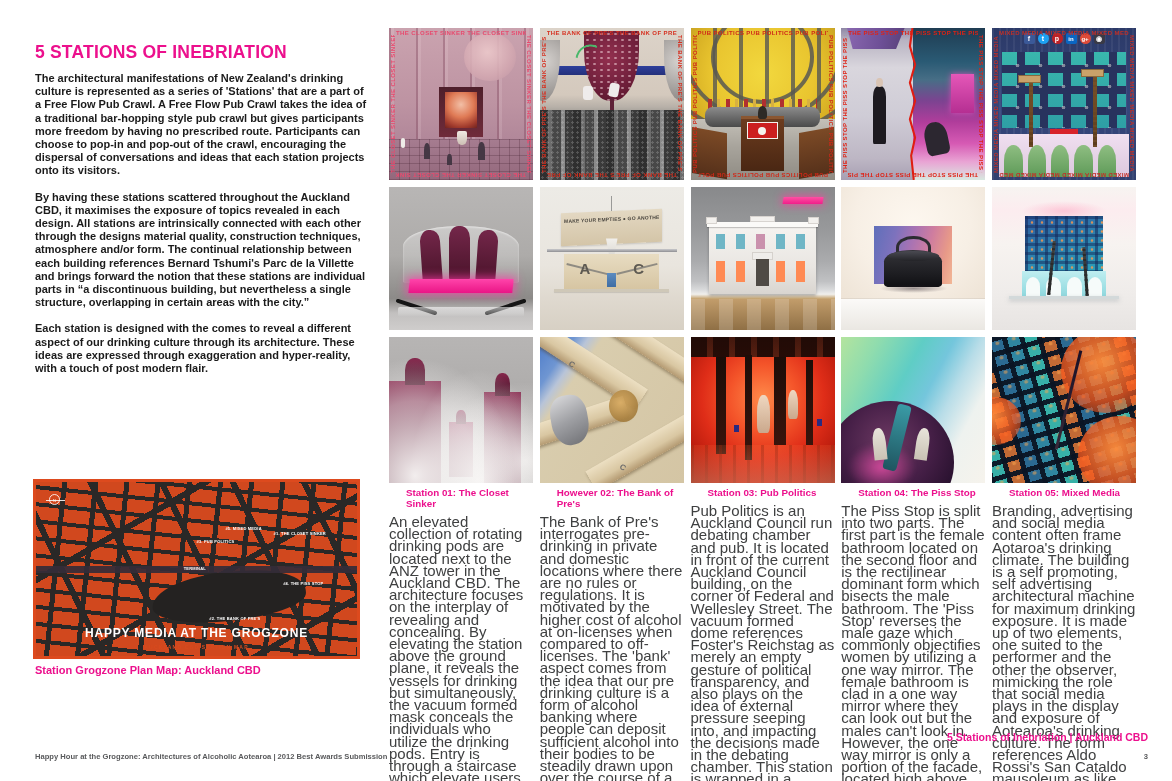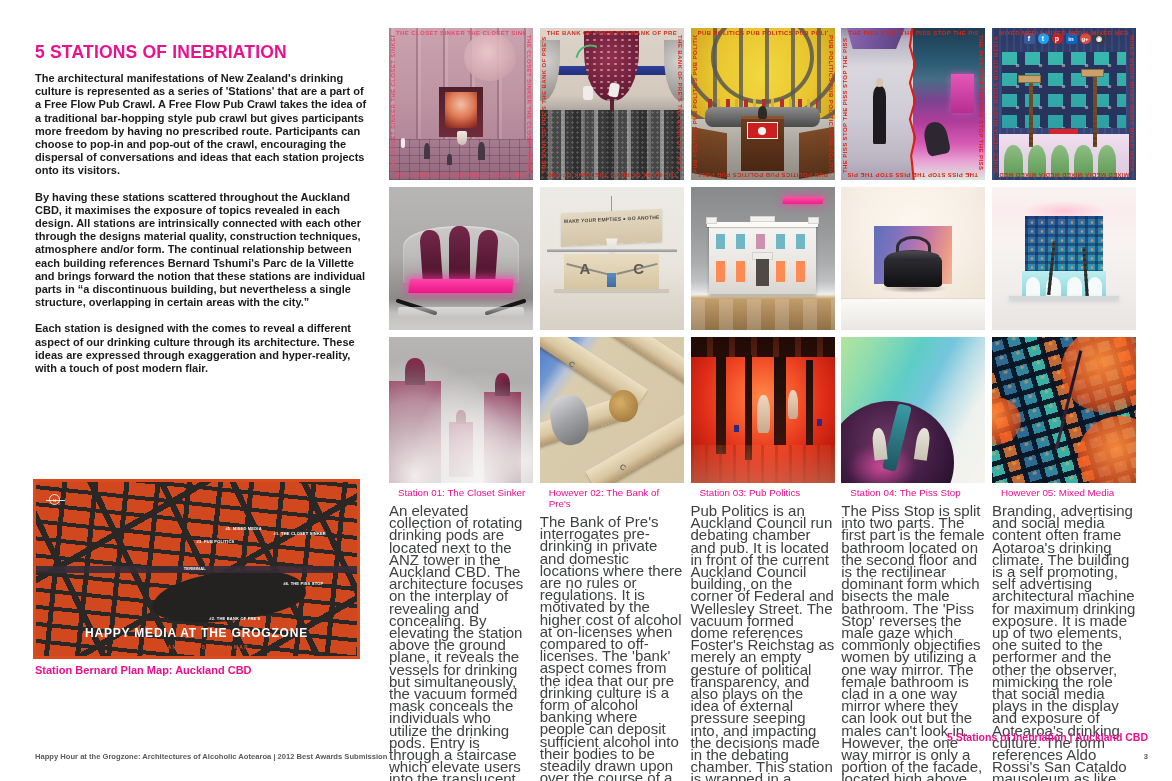--- a/index.html
+++ b/index.html
@@ -250,21 +250,21 @@
       radial-gradient(rgba(255,170,80,.5) 1.5px,transparent 2.5px) 3px 4px/17px 15px,
       repeating-linear-gradient(90deg,rgba(10,20,35,.95) 0 5px,transparent 5px 17px),
       repeating-linear-gradient(0deg,rgba(10,20,35,.95) 0 5px,transparent 5px 15px),
       repeating-linear-gradient(90deg,#2f86a0 0 17px,#37b0a8 17px 34px,#c26a35 34px 51px,#2b6a92 51px 68px)}
   .gr-orb{border-radius:50%;background:radial-gradient(circle at 45% 40%,rgba(255,140,60,.95) 0%,rgba(250,90,30,.75) 55%,rgba(250,90,30,.2) 100%)}
   .gr-needle{left:52%;top:8%;width:3px;height:70%;background:linear-gradient(#1a1026,#3a2a3a);transform:rotate(14deg)}
 
   
   .captions{position:absolute;left:389px;top:487px;width:747px;display:grid;
       grid-template-columns:repeat(5,144px);column-gap:6.75px}
-  .caption h3{margin:0 0 7px 9px;font-size:9.8px;font-weight:normal;color:#EC108D}
+  .caption h3{margin:0 0 7px 17px;font-size:9.8px;font-weight:bold;color:#EC108D}
   .caption p{margin:0;font-size:15px;line-height:12.2px;color:#3f4041;font-weight:normal}
 
   
   .footer-pink{position:absolute;right:24px;top:731px;font-size:10.5px;font-weight:bold;color:#EC108D}
   .footer-left{position:absolute;left:35px;top:752px;font-size:7.6px;font-weight:bold;color:#595a5c}
   .footer-page{position:absolute;right:24px;top:752px;font-size:7.6px;font-weight:bold;color:#595a5c}
 </style>
 </head>
 <body>
 
@@ -283,21 +283,21 @@
   <div class="map-compass" data-name="north-compass-icon">N</div>
   <span class="map-label" style="left:59%;top:25%" data-name="map-label-mixed-media">#5. MIXED MEDIA</span>
   <span class="map-label" style="left:74%;top:28%" data-name="map-label-closet-sinker">#1. THE CLOSET SINKER</span>
   <span class="map-label" style="left:50%;top:33%" data-name="map-label-pub-politics">#3. PUB POLITICS</span>
   <span class="map-label map-terminal" style="left:46%;top:48.5%" data-name="map-label-terminal">TERMINAL</span>
   <span class="map-label" style="left:77%;top:57%" data-name="map-label-piss-stop">#4. THE PISS STOP</span>
   <span class="map-label" style="left:54%;top:77%" data-name="map-label-bank-of-pres">#2. THE BANK OF PRE'S</span>
   <div class="map-title" data-name="map-title">HAPPY MEDIA AT THE GROGZONE</div>
   <div class="map-sub" data-name="map-subtitle">AUCKLAND CBD STATION MAP</div>
 </figure>
-<div class="map-caption" data-name="map-caption">Station Bernard Plan Map: Auckland CBD</div>
+<div class="map-caption" data-name="map-caption">Station Grogzone Plan Map: Auckland CBD</div>
 
 <div class="grid" data-name="station-image-grid">
 
   <div class="tile t-closet" data-name="render-closet-sinker">
     <div class="cs-cols" data-name="column-texture"></div>
     <div class="cs-arch" data-name="vacuum-form-arch"></div>
     <div class="cs-door" data-name="doorway"></div>
     <div class="cs-floor" data-name="tiled-floor"></div>
     <div class="cs-pedestal" data-name="pedestal"></div>
     <div class="fig" style="left:24%;bottom:14%;width:6px;height:16px" data-name="figure-silhouette"></div>
@@ -513,20 +513,20 @@
   </div>
   <div class="caption" data-name="caption-pub-politics">
     <h3 data-name="caption-heading">Station 03: Pub Politics</h3>
     <p data-name="caption-body">Pub Politics is an Auckland Council run debating chamber and pub. It is located in front of the current Auckland Council building, on the corner of Federal and Wellesley Street. The vacuum formed dome references Foster's Reichstag as merely an empty gesture of political transparency, and also plays on the idea of external pressure seeping into, and impacting the decisions made in the debating chamber. This station is wrapped in a decorated shed facade embodying the rural pub typology.</p>
   </div>
   <div class="caption" data-name="caption-piss-stop">
     <h3 data-name="caption-heading">Station 04: The Piss Stop</h3>
     <p data-name="caption-body">The Piss Stop is split into two parts. The first part is the female bathroom located on the second floor and is the rectilinear dominant form which bisects the male bathroom. The 'Piss Stop' reverses the male gaze which commonly objectifies women by utilizing a one way mirror. The female bathroom is clad in a one way mirror where they can look out but the males can't look in. However, the one way mirror is only a portion of the facade, located high above as a horizontal strip window on the second floor. The rest of the facade is simply a mirror.</p>
   </div>
   <div class="caption" data-name="caption-mixed-media">
-    <h3 data-name="caption-heading">However 05: Mixed Media</h3>
+    <h3 data-name="caption-heading">Station 05: Mixed Media</h3>
     <p data-name="caption-body">Branding, advertising and social media content often frame Aotaroa's drinking climate. The building is a self promoting, self advertising architectural machine for maximum drinking exposure. It is made up of two elements, one suited to the performer and the other the observer, mimicking the role that social media plays in the display and exposure of Aotearoa's drinking culture. The form references Aldo Rossi's San Cataldo mausoleum as like the ashes forever stored in the mausoleum, your drinking photos remain forever in the cloud long after you pass out.</p>
   </div>
 </div>
 
 <div class="footer-pink" data-name="section-footer-title">5 Stations of Inebriation | Auckland CBD</div>
 <div class="footer-left" data-name="document-footer">Happy Hour at the Grogzone: Architectures of Alcoholic Aotearoa | 2012 Best Awards Submission</div>
 <div class="footer-page" data-name="page-number">3</div>
 
 </body></html>

